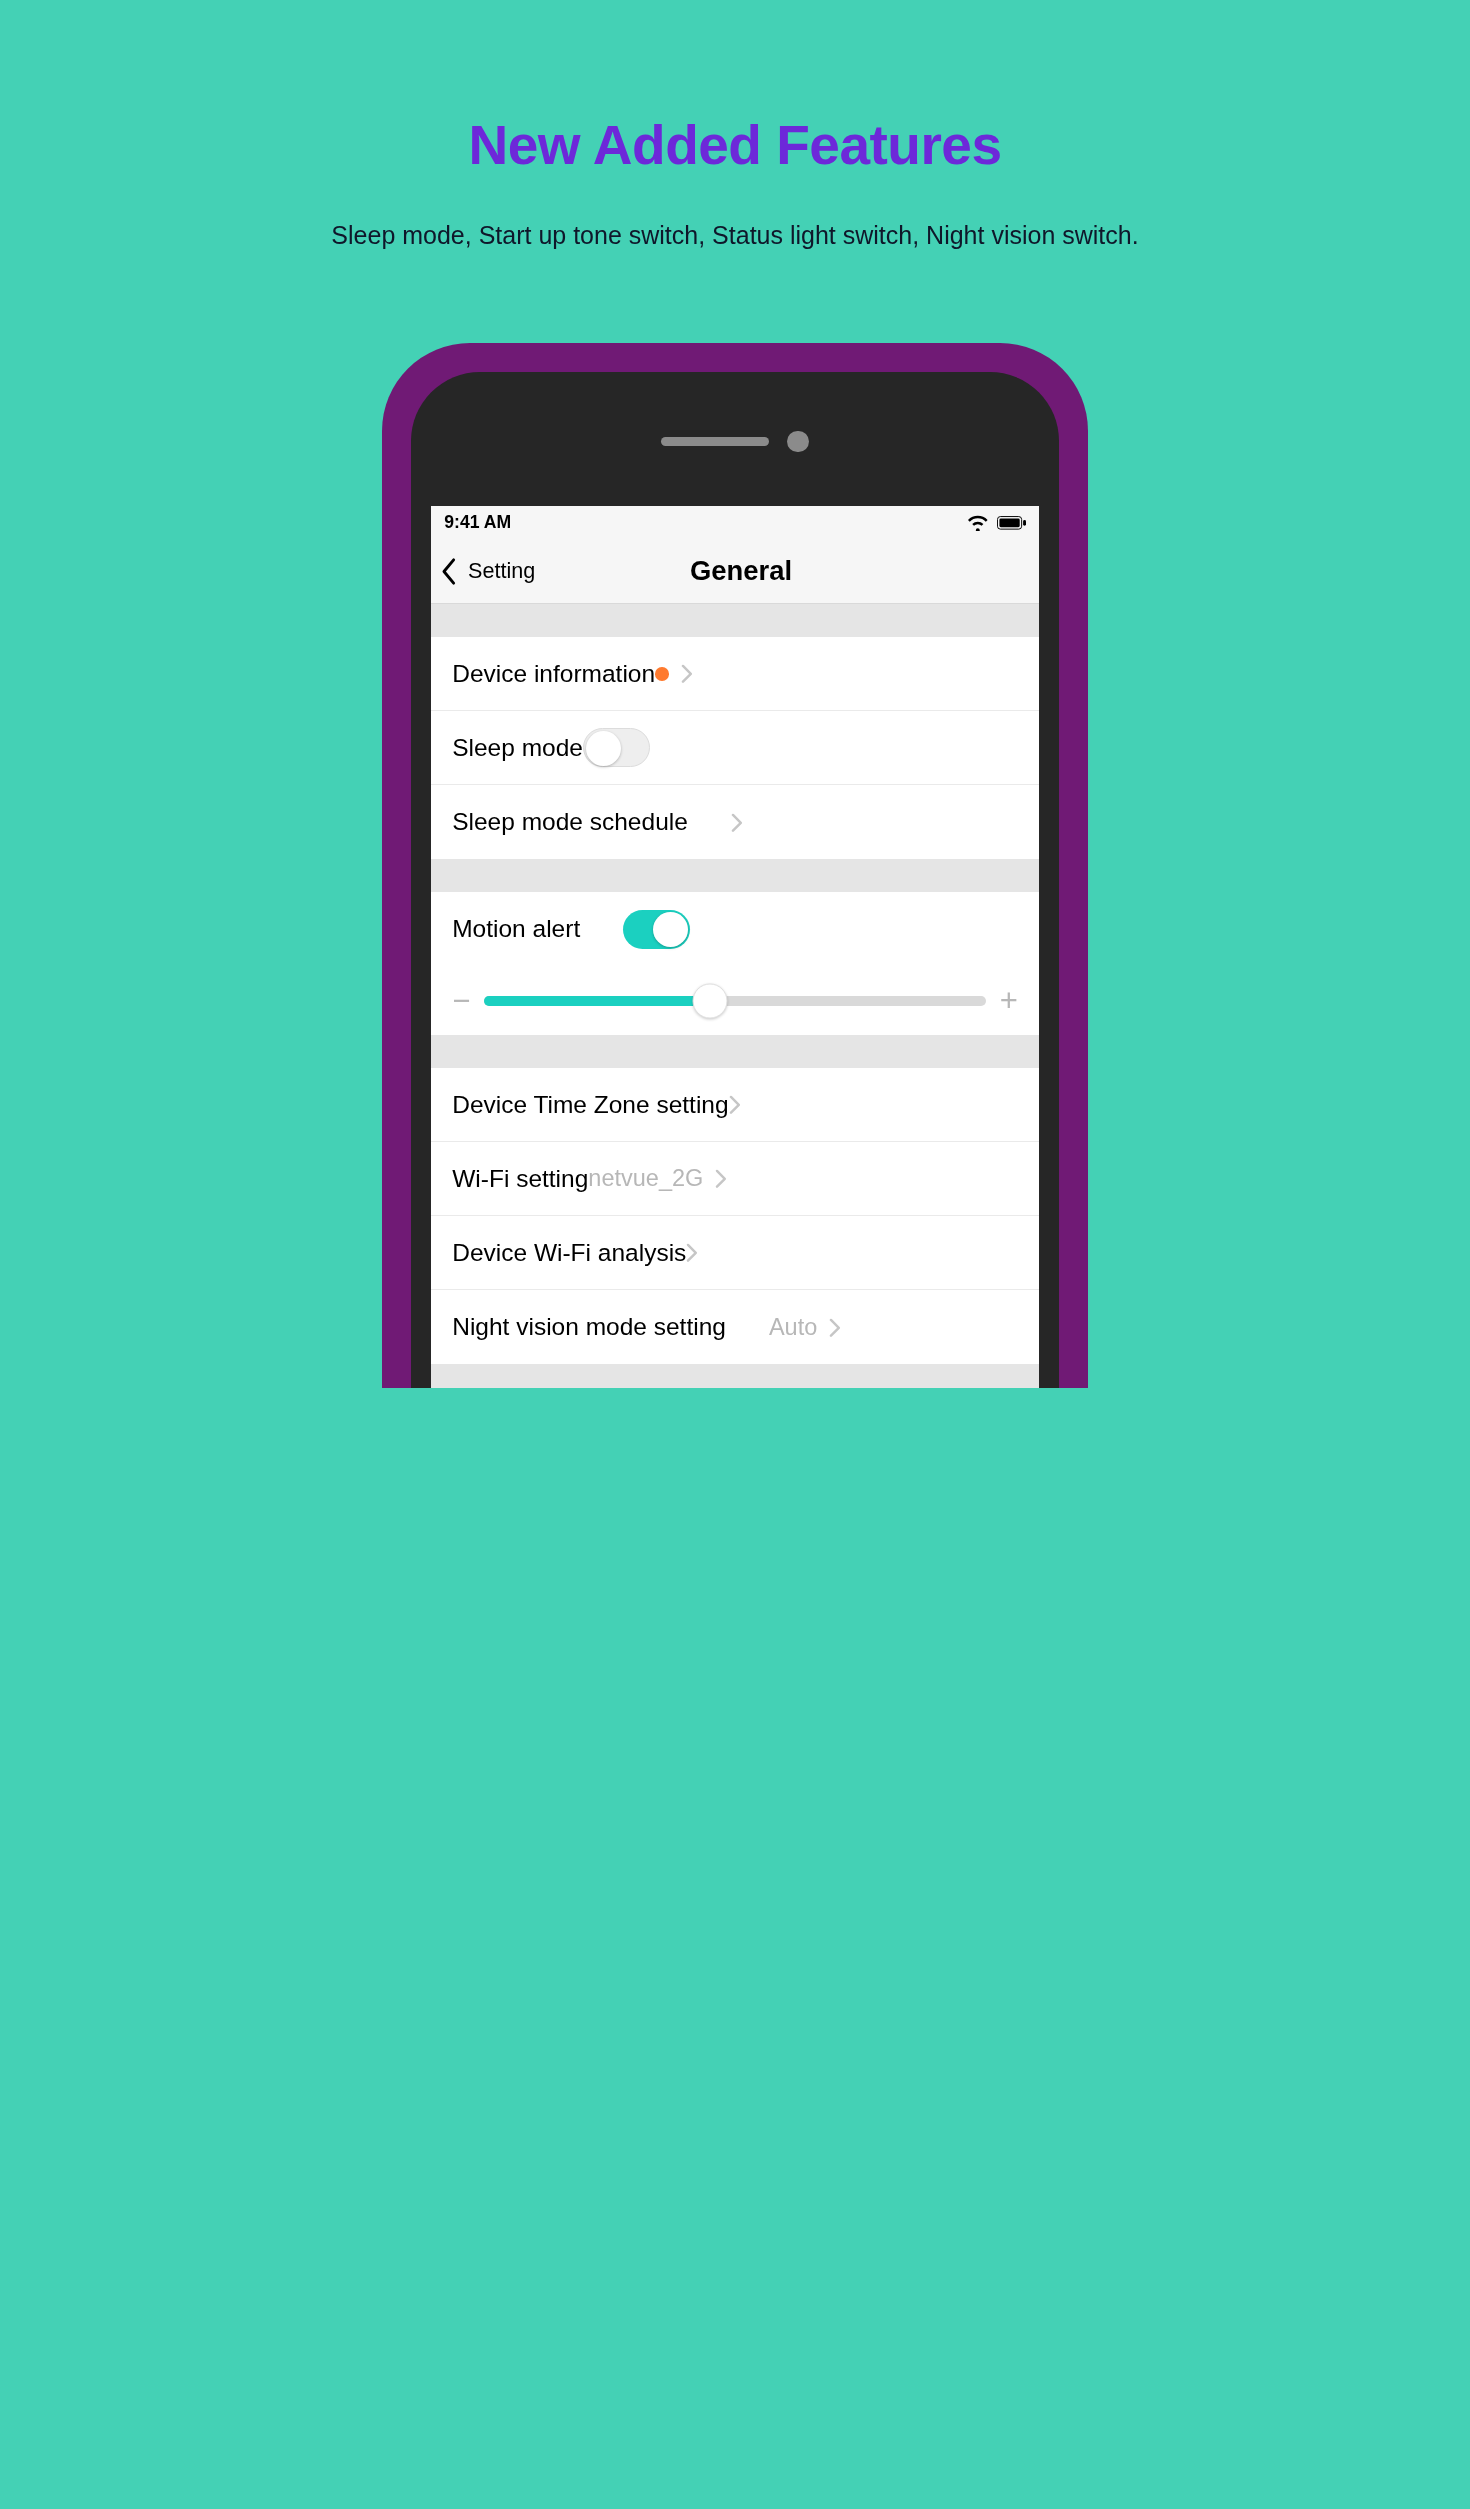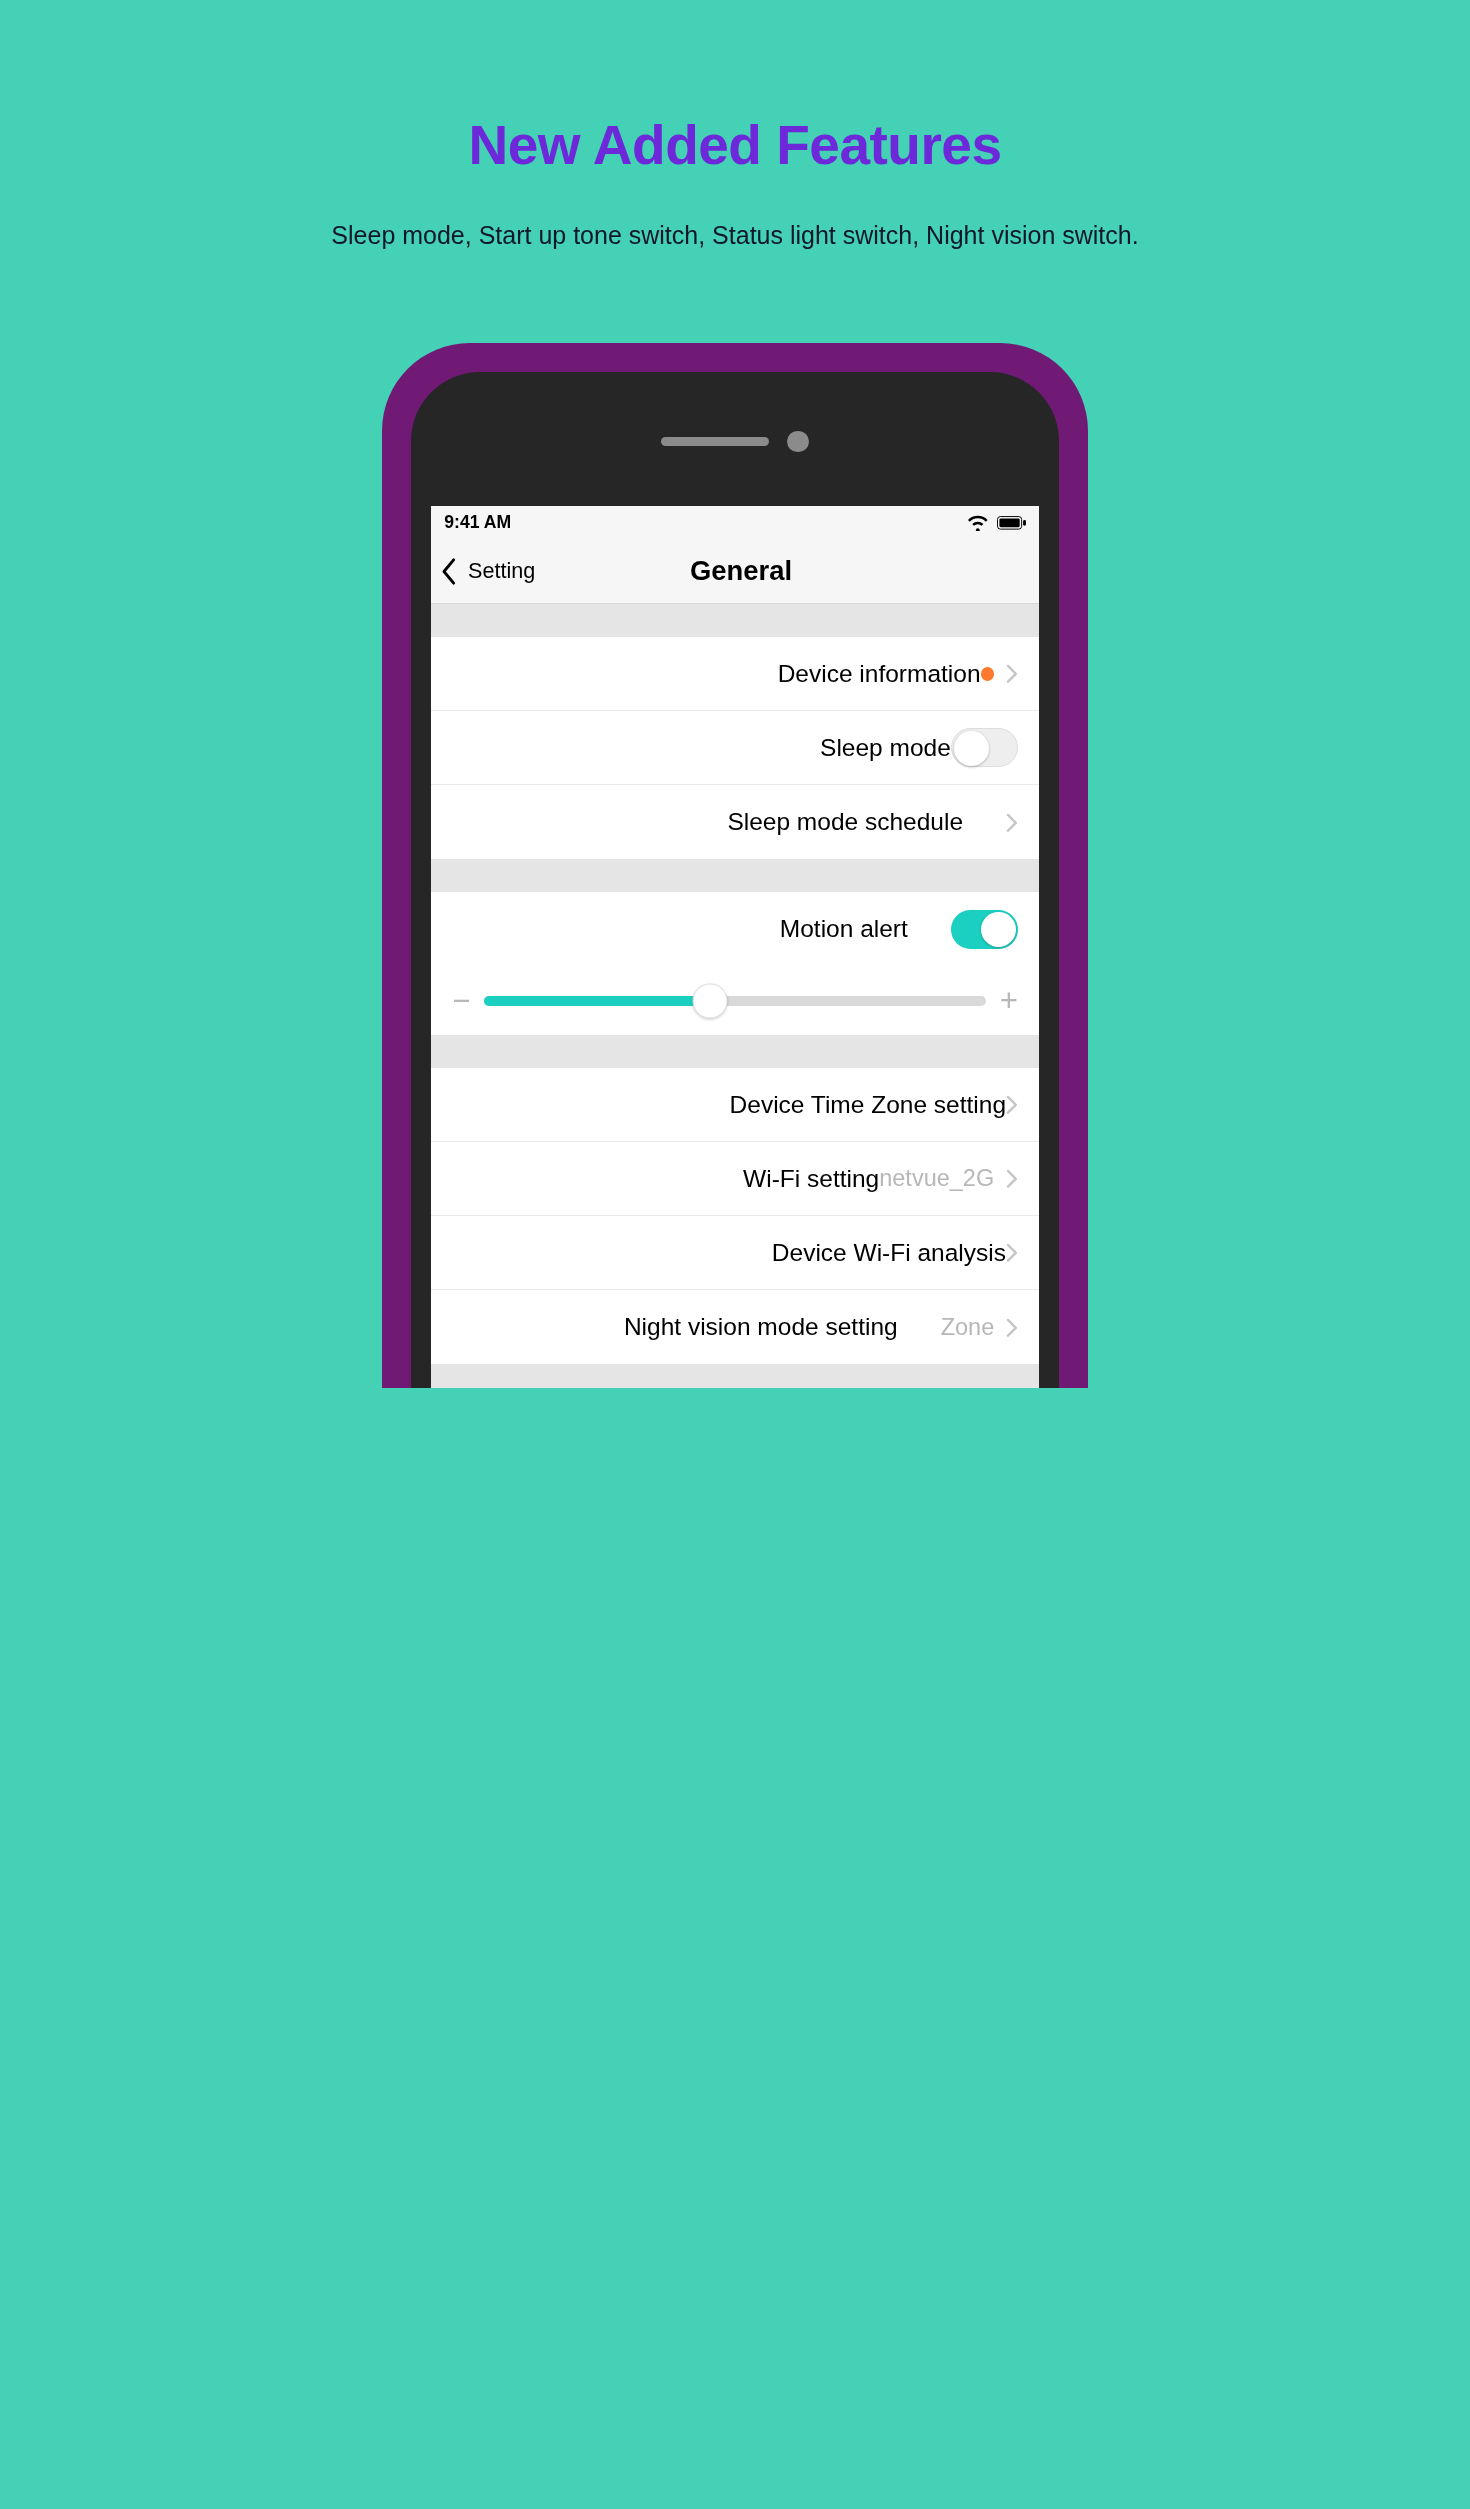--- a/index.html
+++ b/index.html
@@ -114,21 +114,21 @@
   .section-gap {
     height: 33px;
     background:#e5e5e5;
   }
   .list {
     background:#fff;
   }
   .row {
     display:flex;
     align-items:center;
-    justify-content:flex-end;
+    justify-content:flex-start;
     padding: 0 21.6px;
     height: 74px;
     border-bottom:1px solid #eaeaea;
     font-size:24.5px;
     color:#000;
     cursor:pointer;
   }
   .row:last-child { border-bottom:none;gap:43px; }
   .row-left { }
   .row-right { display:flex; align-items:center; gap:11.8px; }
@@ -315,21 +315,21 @@
               <span class="chevron-right">
                 <svg width="11.8" height="19.6" viewBox="0 0 12 20">
                     <polyline points="2,2 10,10 2,18" fill="none" stroke="#c6c6c6" stroke-width="2.5" stroke-linecap="round" stroke-linejoin="round"></polyline>
                   </svg>
               </span>
             </span>
           </div>
           <div class="row">
             <span class="row-left">Night vision mode setting</span>
             <span class="row-right">
-              <span class="value-text">Zone</span>
+              <span class="value-text">Auto</span>
               <span class="chevron-right">
                 <svg width="11.8" height="19.6" viewBox="0 0 12 20">
                     <polyline points="2,2 10,10 2,18" fill="none" stroke="#c6c6c6" stroke-width="2.5" stroke-linecap="round" stroke-linejoin="round"></polyline>
                   </svg>
               </span>
             </span>
           </div>
         </div>
 
       </div>

